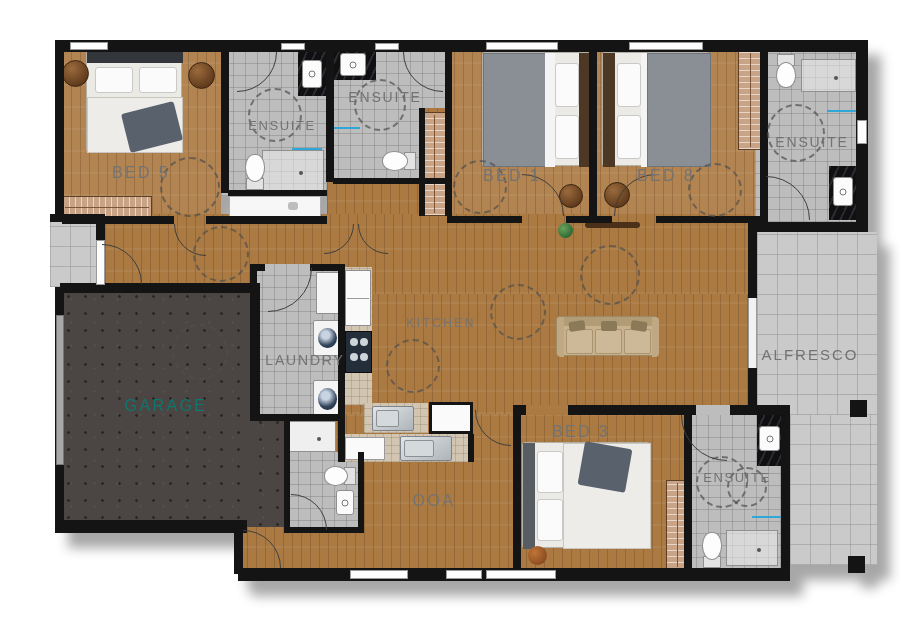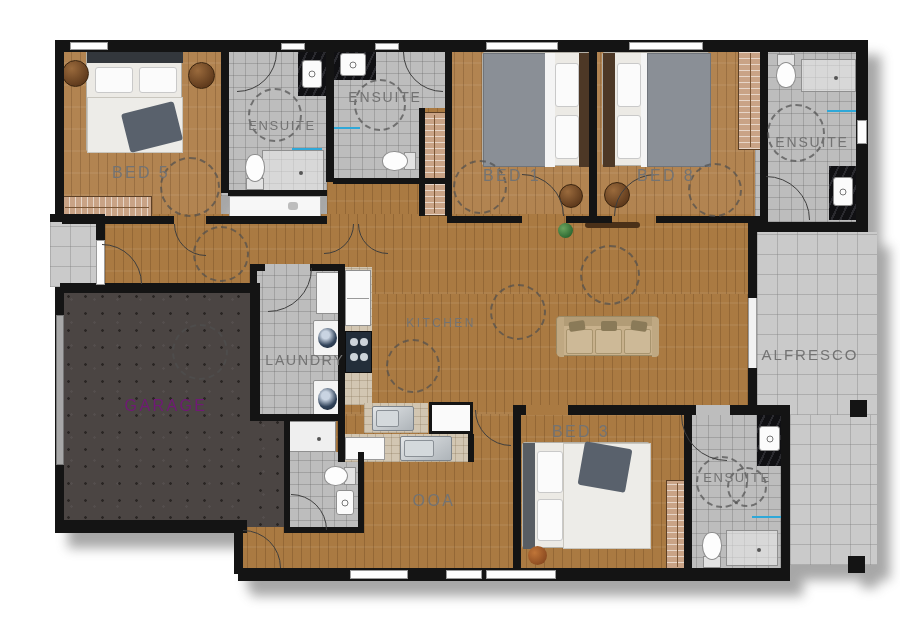--- a/index.html
+++ b/index.html
@@ -313,20 +313,20 @@
   <div class="abs post" style="left:848px;top:556px;width:17px;height:17px;z-index:10;"></div>
 
   <div class="lbl" style="left:141px;top:173px;font-size:16px;">BED 5</div>
   <div class="lbl" style="left:282px;top:125px;font-size:13px;letter-spacing:1.6px;">ENSUITE</div>
   <div class="lbl" style="left:385px;top:97px;font-size:14px;letter-spacing:1.8px;">ENSUITE</div>
   <div class="lbl" style="left:512px;top:176px;font-size:16px;">BED 1</div>
   <div class="lbl" style="left:666px;top:176px;font-size:16px;">BED 8</div>
   <div class="lbl" style="left:812px;top:142px;font-size:14px;letter-spacing:1.8px;">ENSUITE</div>
   <div class="lbl" style="left:441px;top:323px;font-size:12px;">KITCHEN</div>
   <div class="lbl" style="left:297px;top:360px;font-size:14px;letter-spacing:1.8px;margin-left:8px;">LAUNDRY</div>
-  <div class="lbl" style="left:166px;top:406px;font-size:16px;color:#701a75;">GARAGE</div>
+  <div class="lbl" style="left:166px;top:406px;font-size:16px;color:#0f766e;">GARAGE</div>
   <div class="lbl" style="left:810px;top:354px;font-size:15px;letter-spacing:2px;">ALFRESCO</div>
   <div class="lbl" style="left:581px;top:432px;font-size:16px;">BED 3</div>
   <div class="lbl" style="left:737px;top:477px;font-size:13px;letter-spacing:1.6px;">ENSUITE</div>
   <div class="lbl" style="left:434px;top:501px;font-size:16px;">OOA</div>
 
  </div>
 </div>
 
 </body></html>

